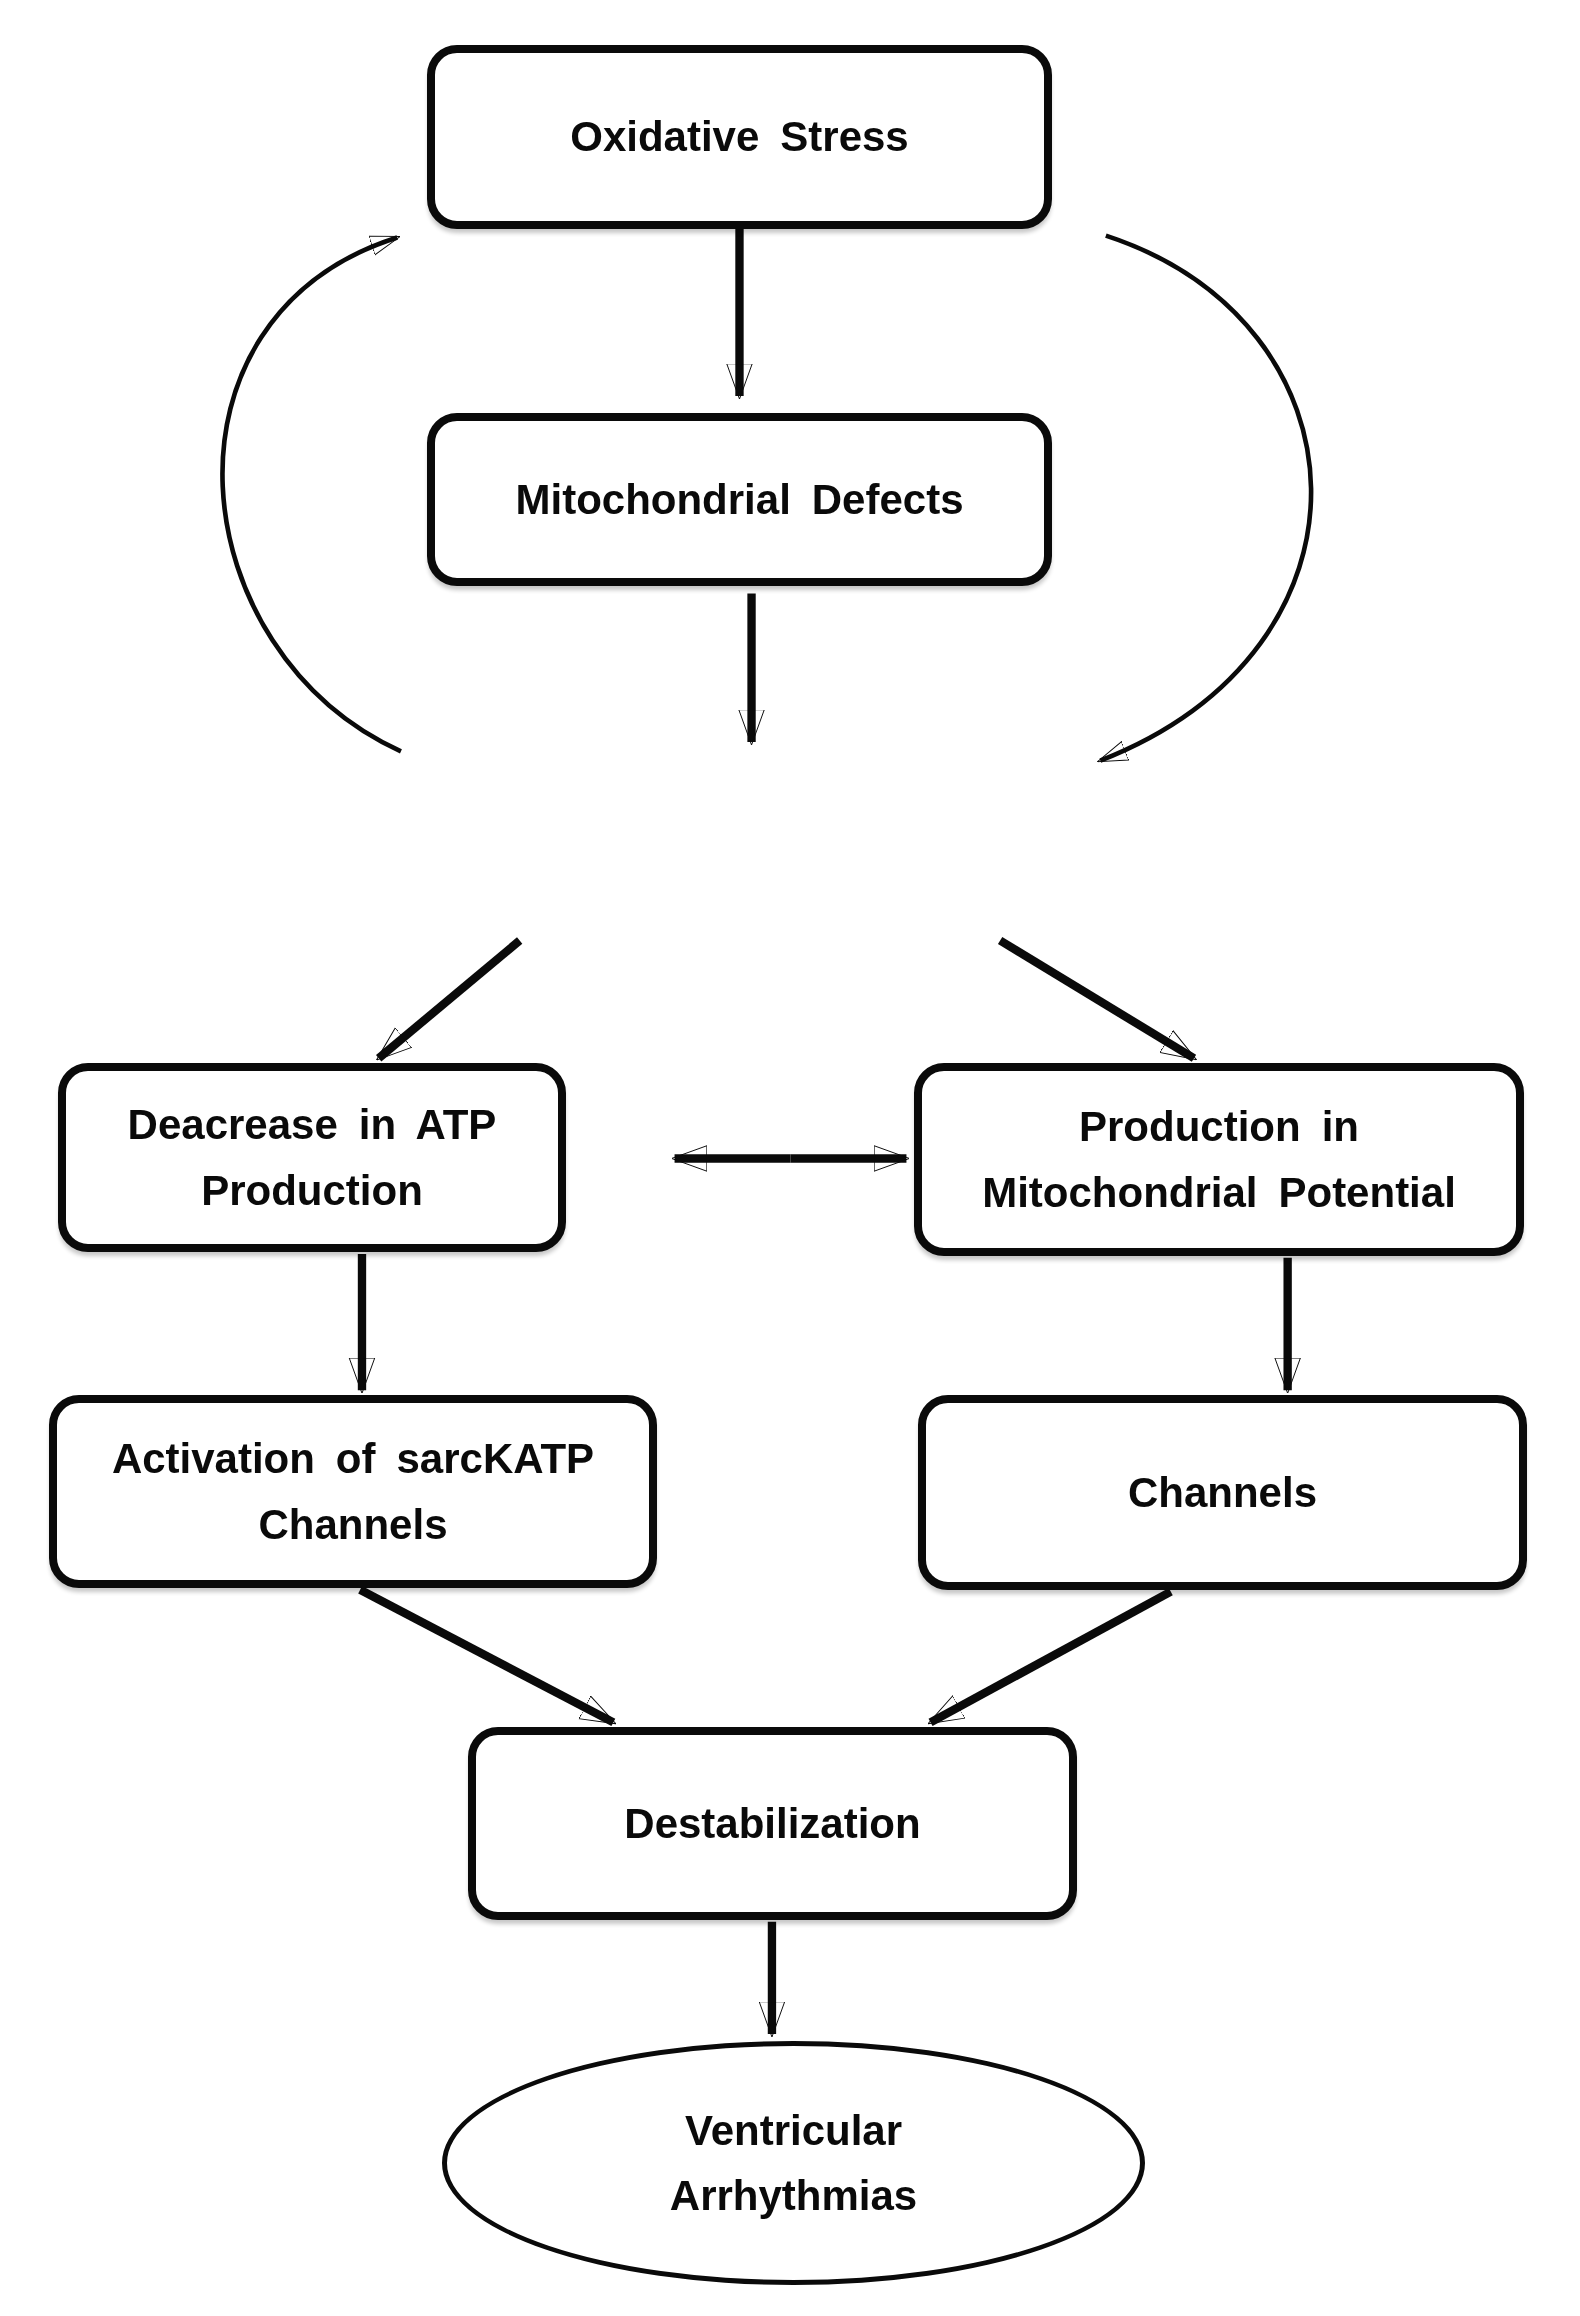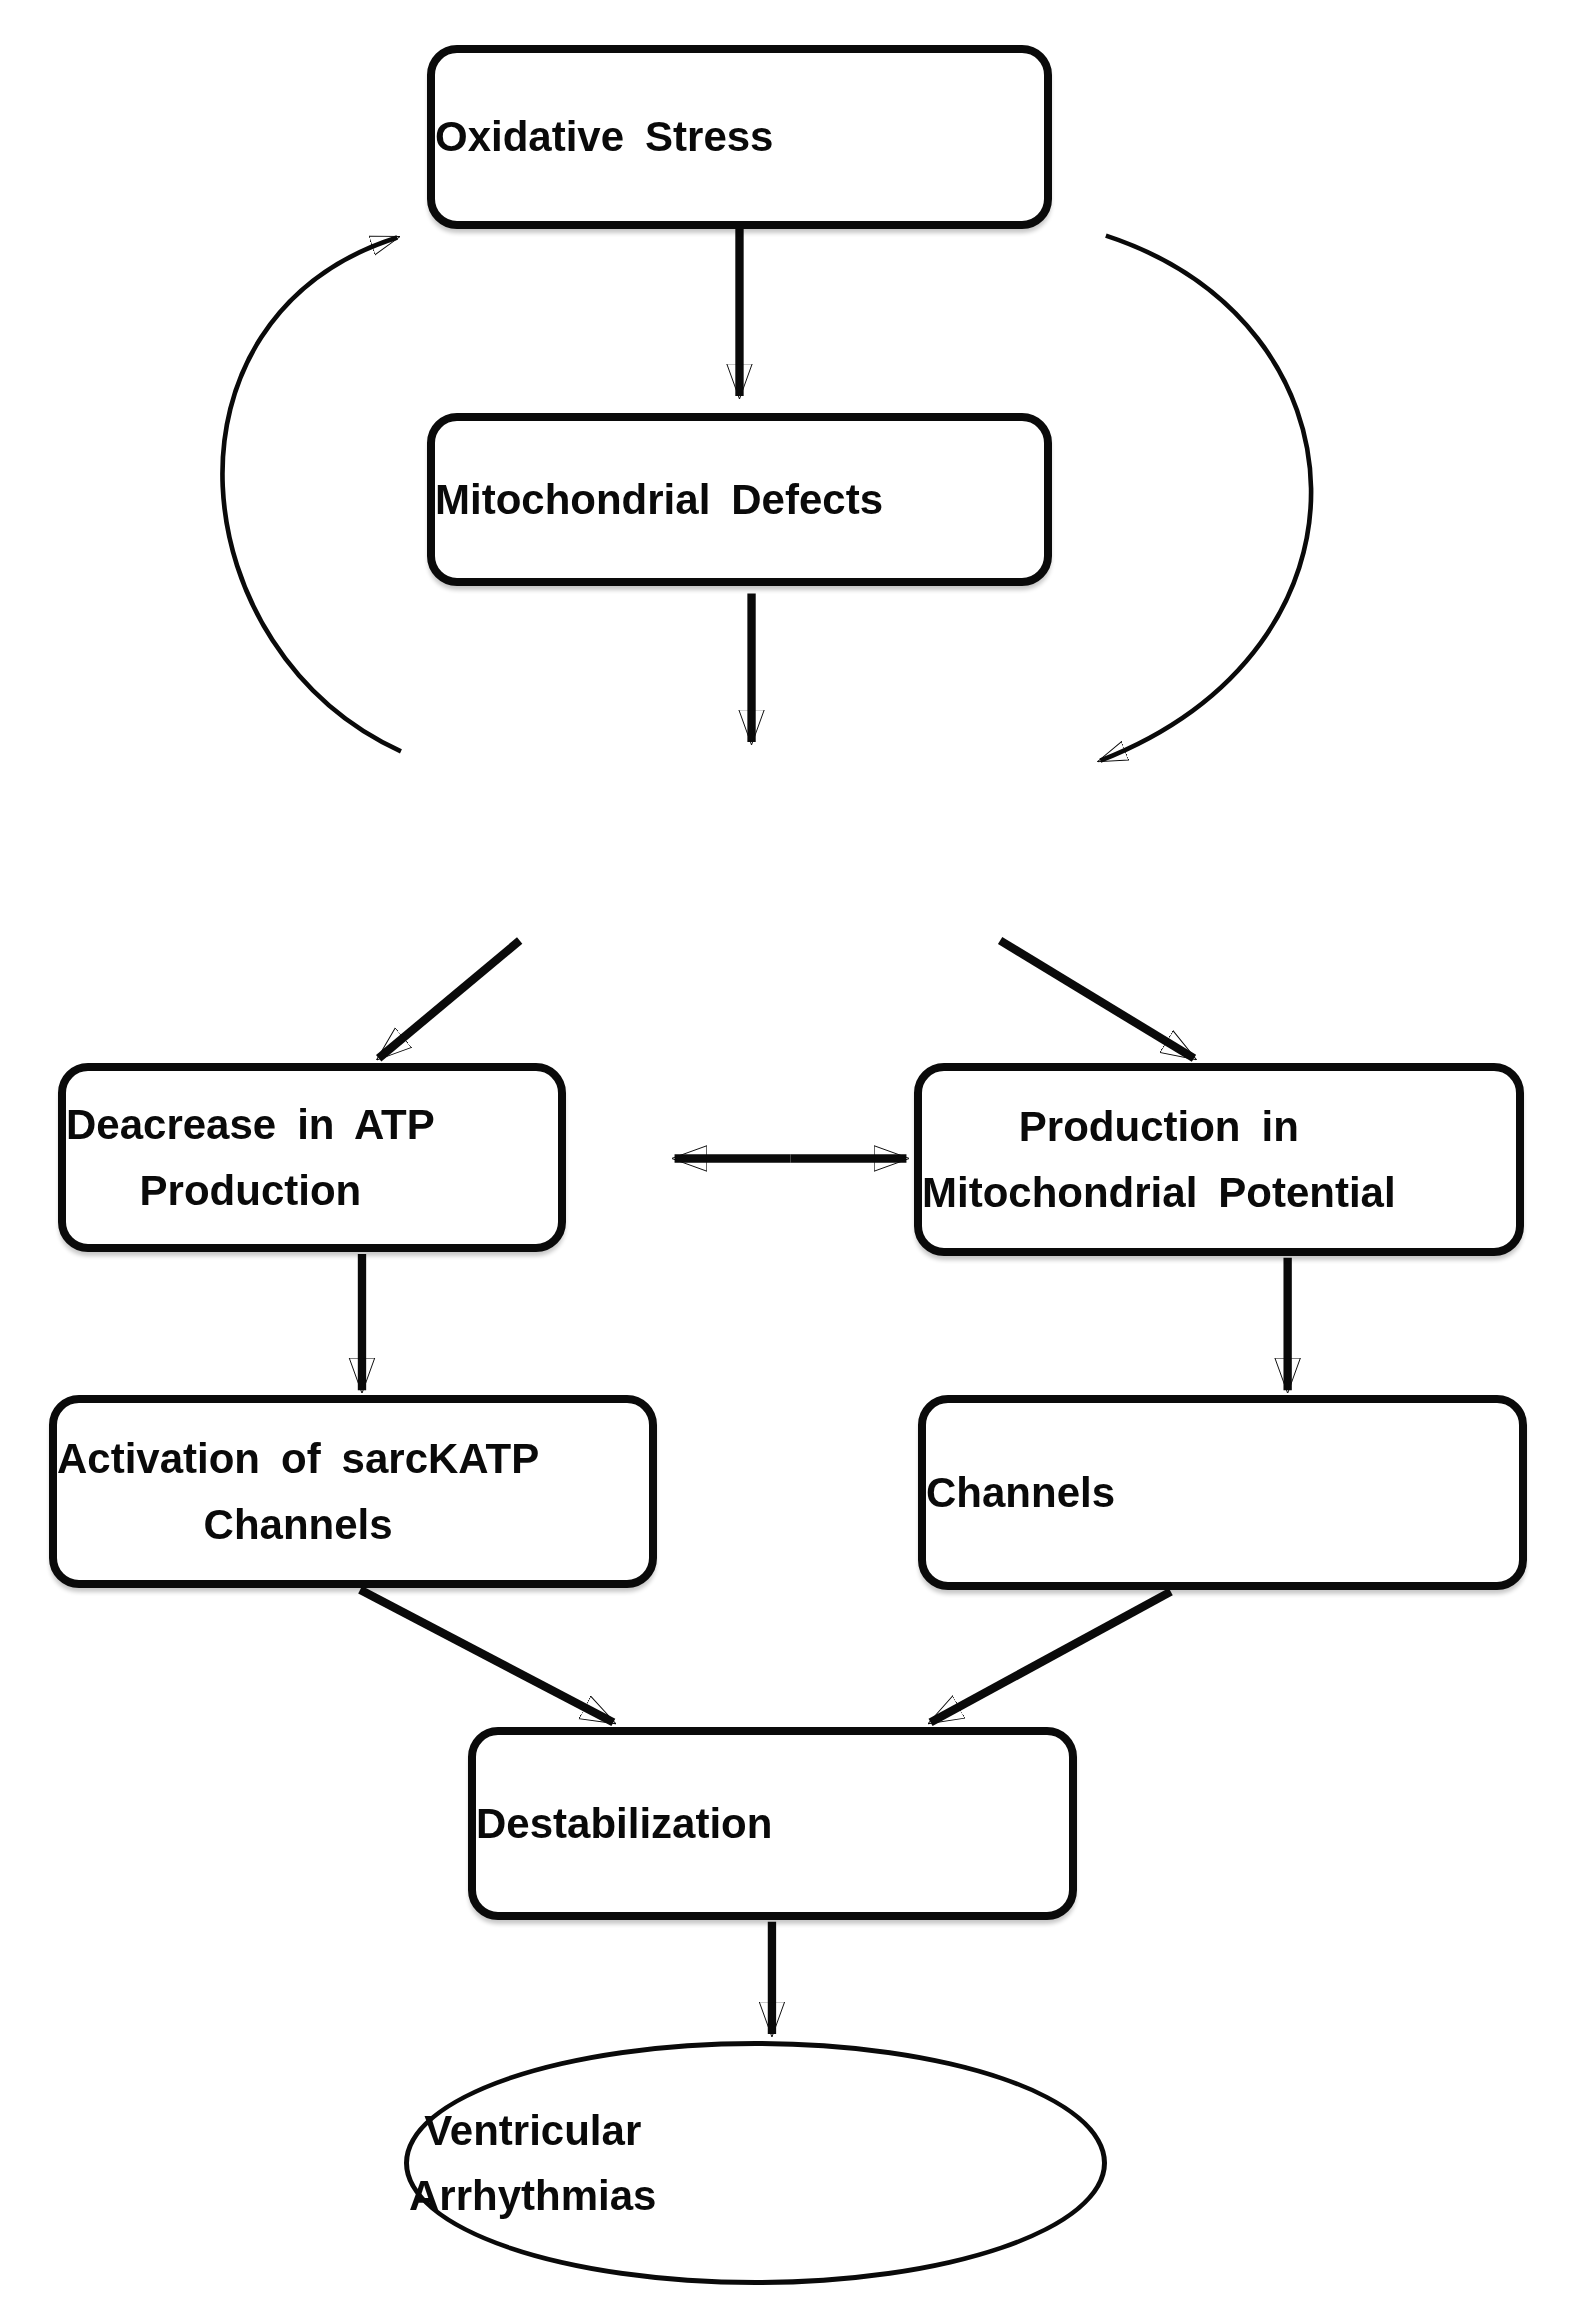--- a/index.html
+++ b/index.html
@@ -10,21 +10,21 @@
     font-family:"Liberation Sans", sans-serif;
     overflow:hidden;
   }
   .edges{position:absolute;left:0;top:0;width:1581px;height:2316px;z-index:1;pointer-events:none;}
   .edges line,.edges path{stroke:#0a0a0a;fill:none;}
   .node{
     position:absolute;z-index:2;box-sizing:border-box;
     background:#ffffff;
     border:8.3px solid #0a0a0a;
     border-radius:30px;
-    display:flex;align-items:center;justify-content:flex-start;
+    display:flex;align-items:center;justify-content:center;
     text-align:center;
     box-shadow:0 5.6px 4.6px -1.9px rgba(0,0,0,0.22);
   }
   .node .label{
     display:flex;flex-direction:column;
     font-weight:bold;font-size:42px;line-height:1.55;
     color:#0a0a0a;word-spacing:9.3px;letter-spacing:0px;
   }
   .node .ln{display:block;white-space:nowrap;}
   .node.ellipse{
@@ -103,21 +103,21 @@
       <span class="ln">Channels</span>
     </div>
   </div>
 
   <div class="node" style="left:468px;top:1727px;width:609px;height:193px">
     <div class="label">
       <span class="ln">Destabilization</span>
     </div>
   </div>
 
-  <div class="node ellipse" style="left:404px;top:2041px;width:703px;height:244px">
+  <div class="node ellipse" style="left:442px;top:2041px;width:703px;height:244px">
     <div class="label">
       <span class="ln">Ventricular</span>
       <span class="ln">Arrhythmias</span>
     </div>
   </div>
 
 </div>
 
 
 </body></html>

